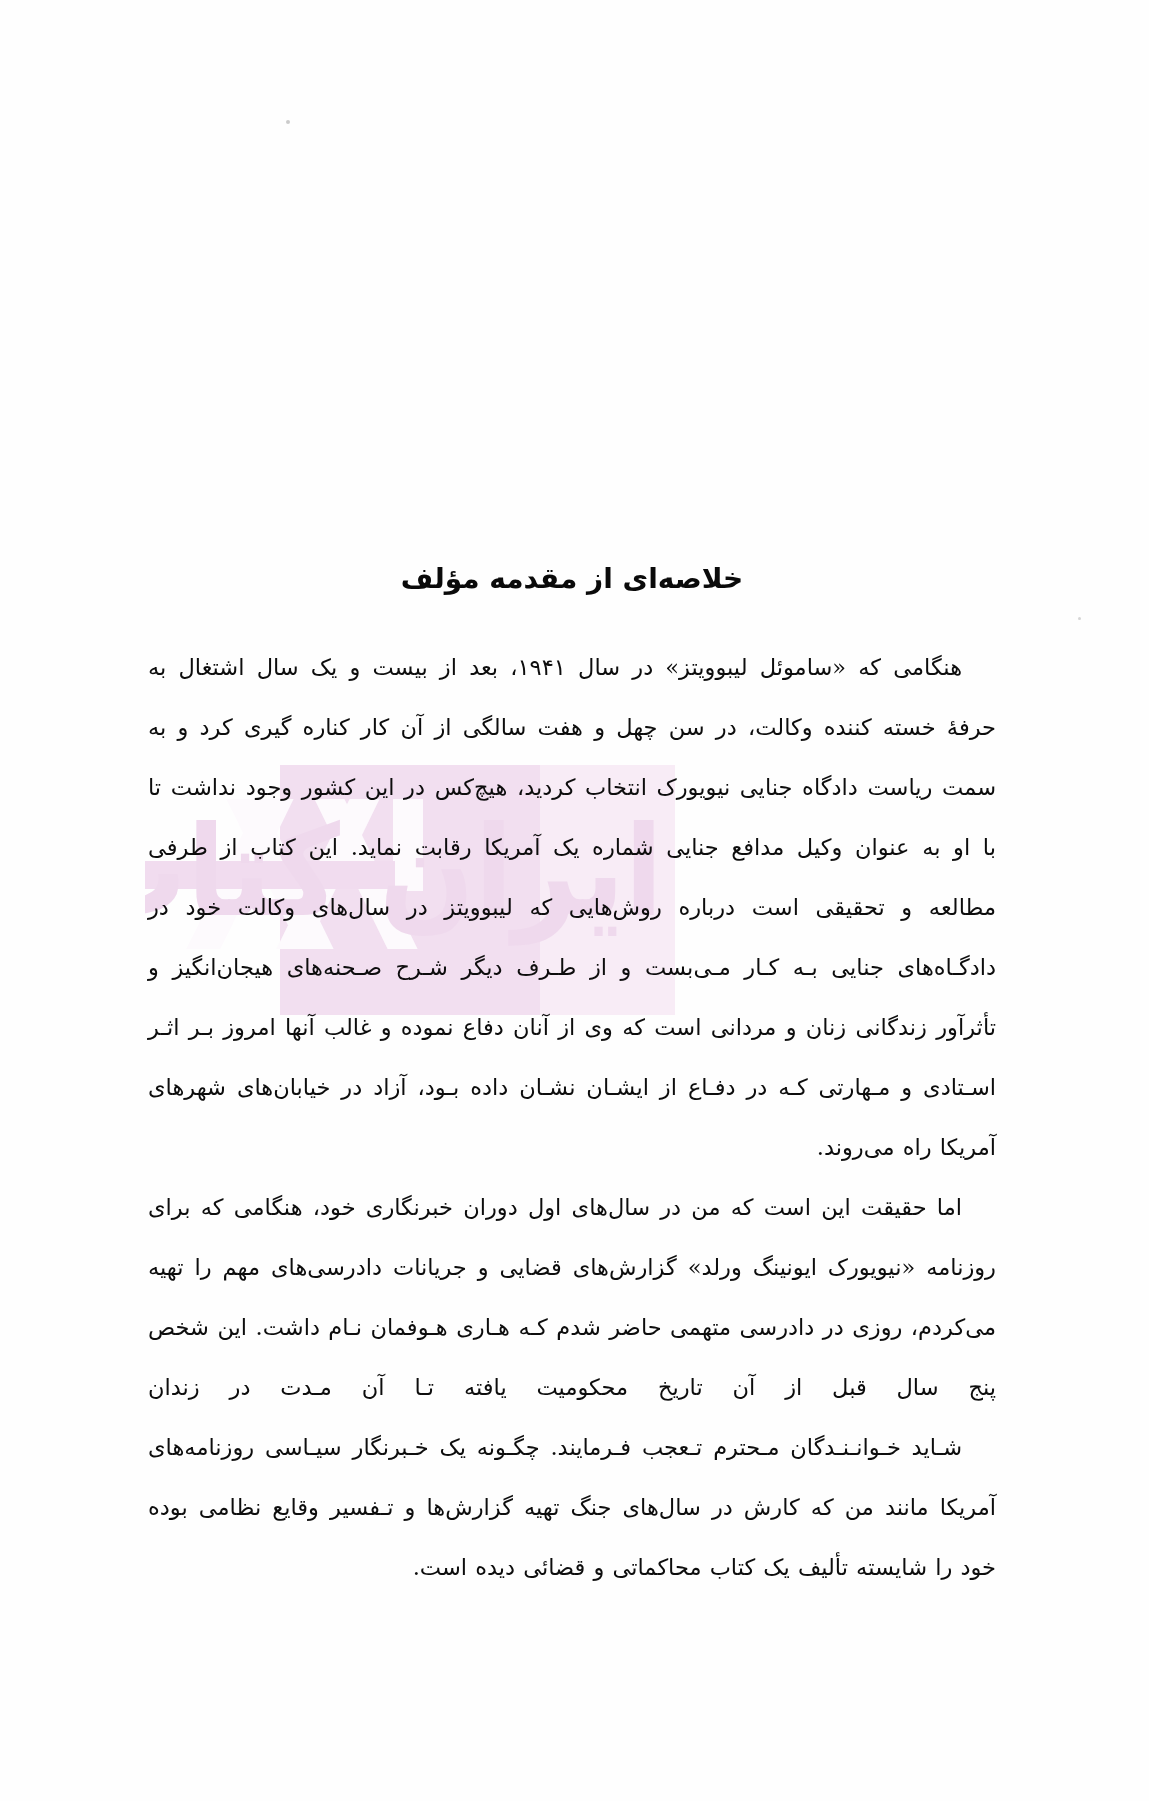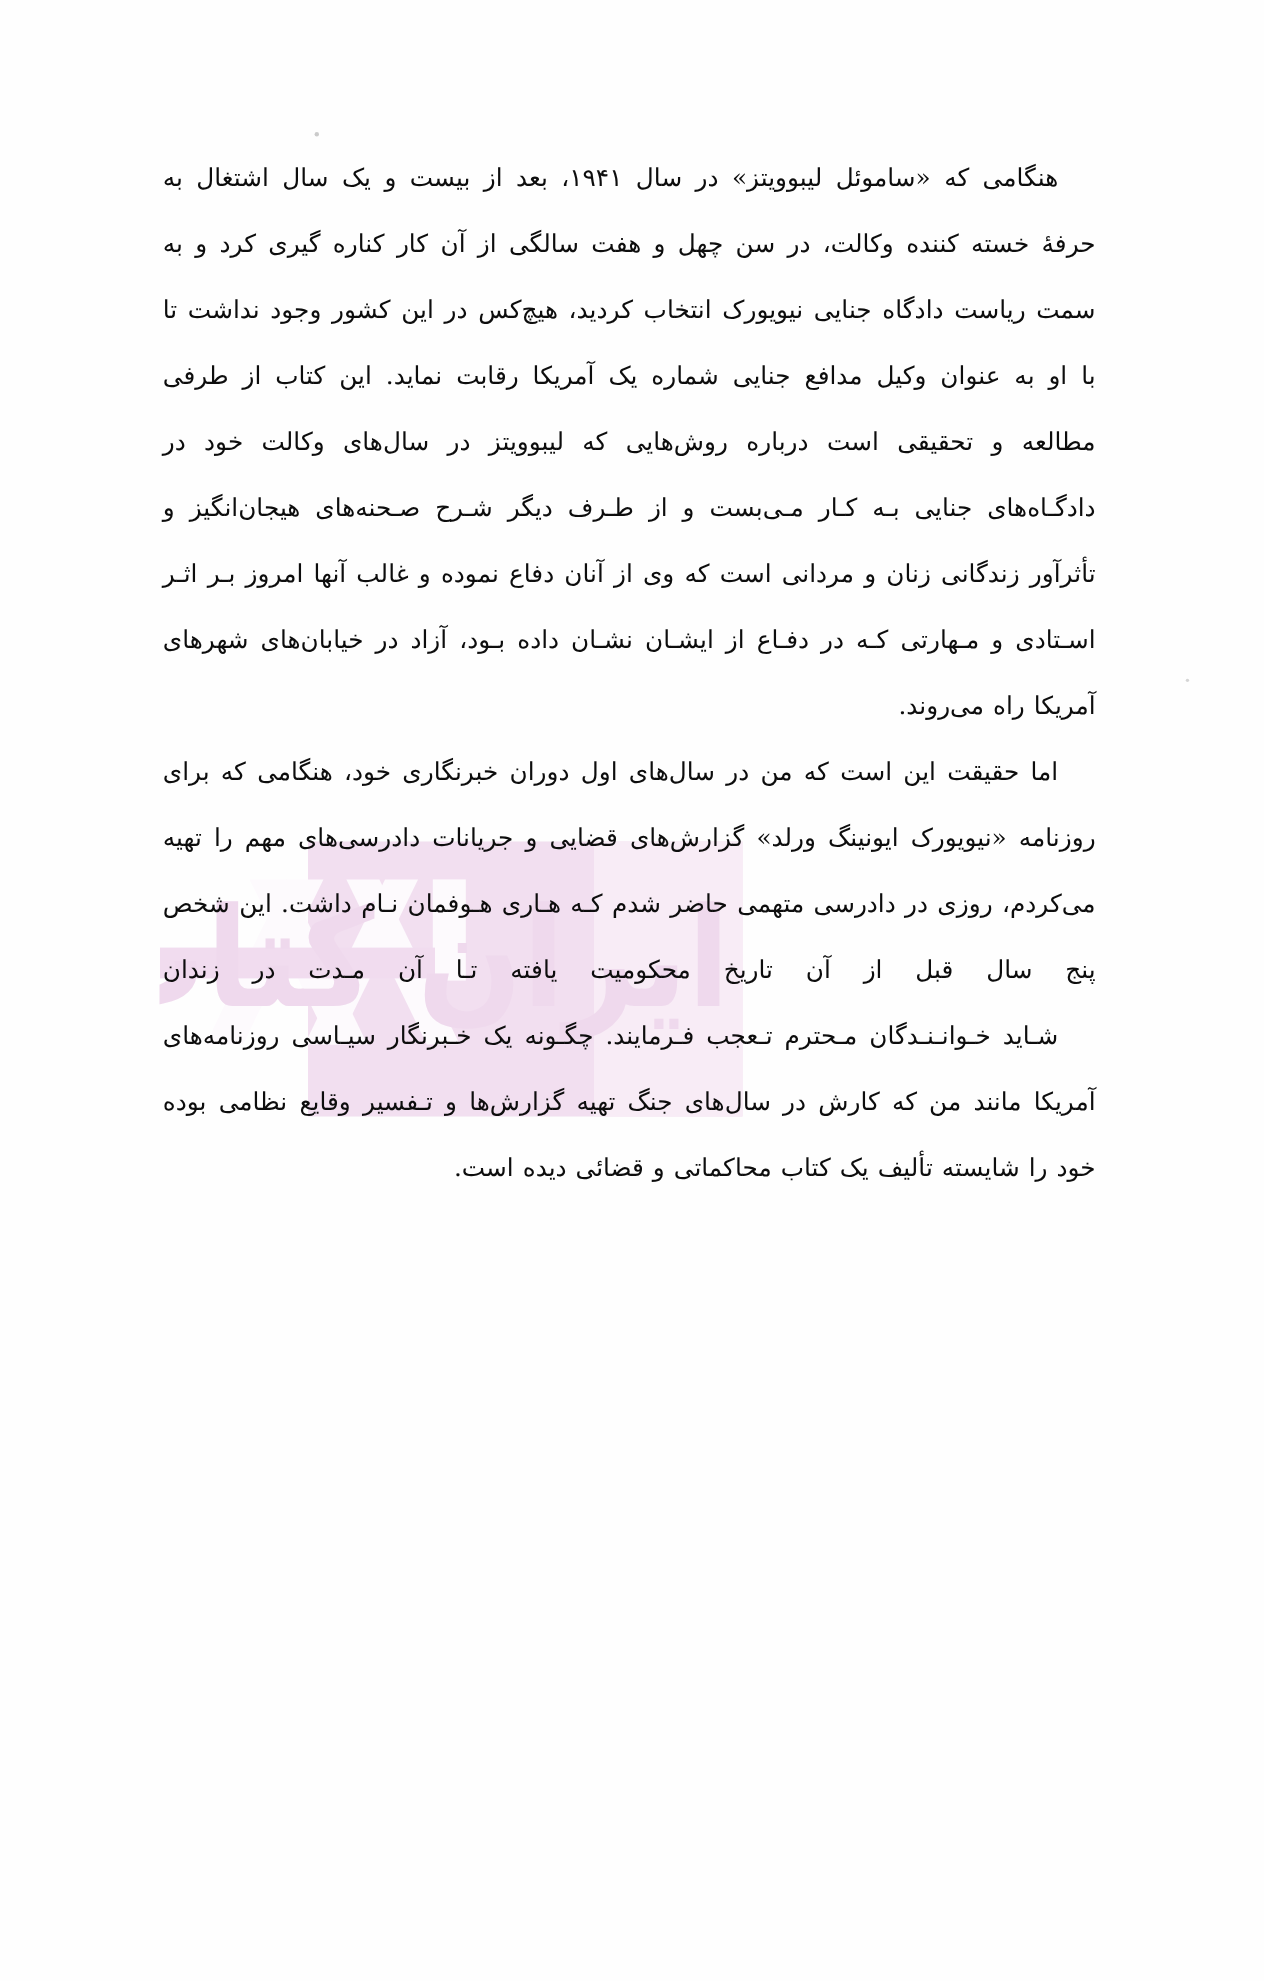--- a/index.html
+++ b/index.html
@@ -169,20 +169,21 @@
       <span class="wm-chev c3"></span>
       <span class="wm-chev c4"></span>
       <span class="wm-bar"></span>
       <span class="wm-notch"></span>
       <span class="wm-logo-text">ایران کتاب</span>
     </div>
   </div>
 
   <div id="content">
 
+    <h1 id="doc-heading">خلاصه‌ای از مقدمه مؤلف</h1>
 
     <p class="para first indent">هنگامی که «ساموئل لیبوویتز» در سال ۱۹۴۱، بعد از بیست و یک سال اشتغال به حرفهٔ خسته کننده وکالت، در سن چهل و هفت سالگی از آن کار کناره گیری کرد و به سمت ریاست دادگاه جنایی نیویورک انتخاب کردید، هیچ‌کس در این کشور وجود نداشت تا با او به عنوان وکیل مدافع جنایی شماره یک آمریکا رقابت نماید. این کتاب از طرفی مطالعه و تحقیقی است درباره روش‌هایی که لیبوویتز در سال‌های وکالت خود در دادگـاه‌های جنایی بـه کـار مـی‌بست و از طـرف دیگر شـرح صـحنه‌های هیجان‌انگیز و تأثرآور زندگانی زنان و مردانی است که وی از آنان دفاع نموده و غالب آنها امروز بـر اثـر اسـتادی و مـهارتی کـه در دفـاع از ایشـان نشـان داده بـود، آزاد در خیابان‌های شهرهای آمریکا راه می‌روند.</p>
 
     <p class="para indent last-full">اما حقیقت این است که من در سال‌های اول دوران خبرنگاری خود، هنگامی که برای روزنامه «نیویورک ایونینگ ورلد» گزارش‌های قضایی و جریانات دادرسی‌های مهم را تهیه می‌کردم، روزی در دادرسی متهمی حاضر شدم کـه هـاری هـوفمان نـام داشت. این شخص پنج سال قبل از آن تاریخ محکومیت یافته تـا آن مـدت در زندان</p>
 
     <p class="para indent">شـاید خـوانـنـدگان مـحترم تـعجب فـرمایند. چگـونه یک خـبرنگار سیـاسی روزنامه‌های آمریکا مانند من که کارش در سال‌های جنگ تهیه گزارش‌ها و تـفسیر وقایع نظامی بوده خود را شایسته تألیف یک کتاب محاکماتی و قضائی دیده است.</p>
 
   </div>
 </div>
 

